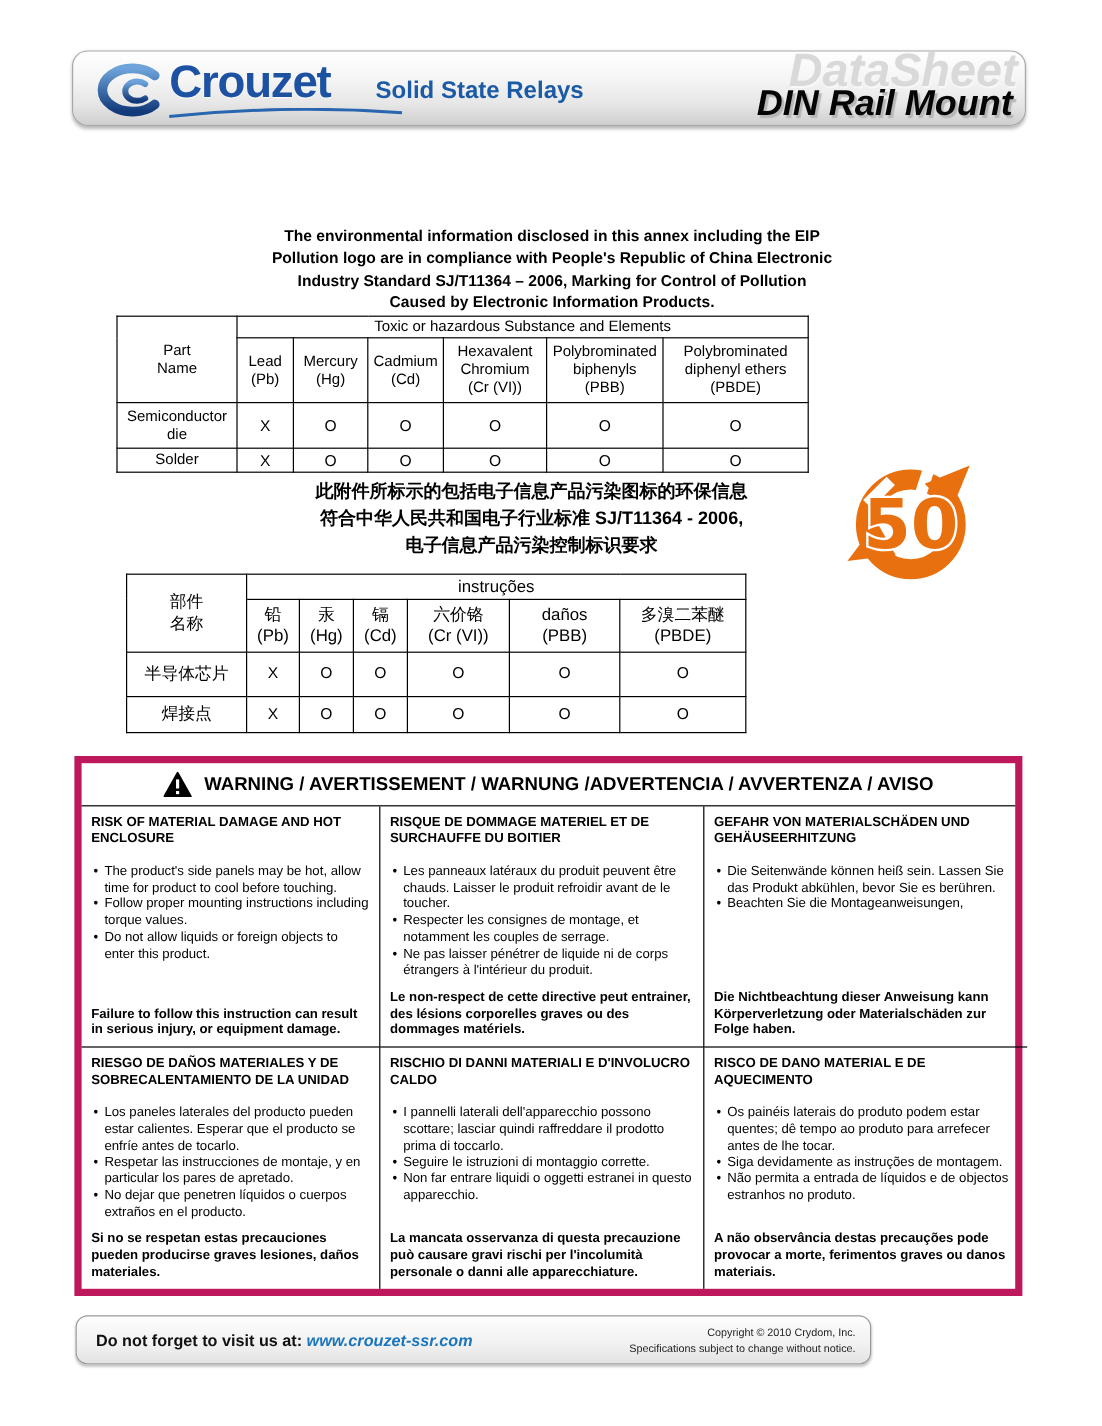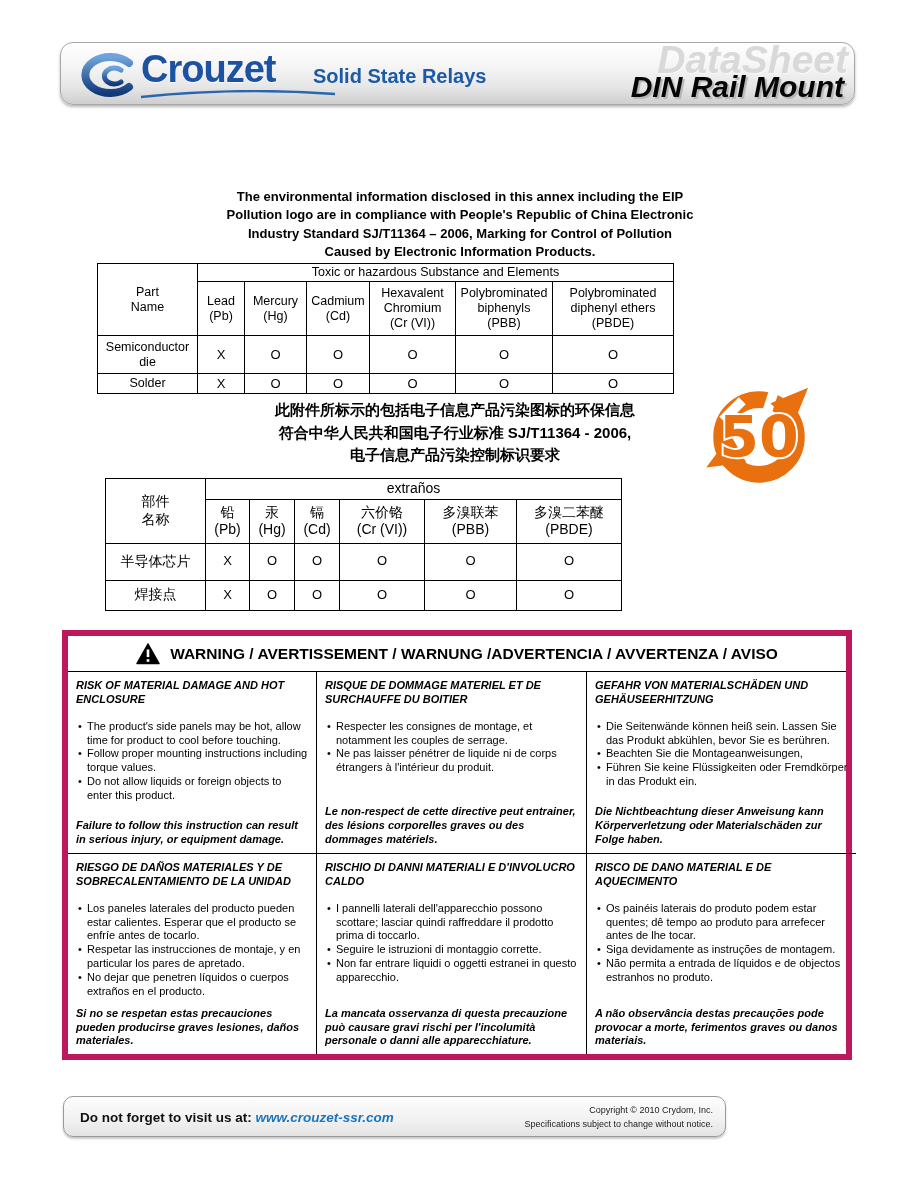--- a/index.html
+++ b/index.html
@@ -59,21 +59,21 @@
   .span-head td { height:18px; }
   #table-en .colhead td { height:54px; }
   #table-cn .colhead td { height:44px; }
   #table-en tr.datarow1 td { height:38px; }
   #table-en tr.datarow2 td { height:20px; }
   #table-cn tr.datarow1 td { height:37px; }
   #table-cn tr.datarow2 td { height:30px;margin-top:12px; }
 
   
   .cn-note {
-    position:absolute; left:140px; top:399px; width:630px;
+    position:absolute; left:128px; top:399px; width:630px;
     font-size:15px; font-weight:bold; line-height:1.5; text-align:center;
     white-space:pre-line;
   }
 
   
   .efup { position:absolute; left:698px; top:374px; width:122px; height:122px; }
 
   
   .warning-box {
     position:absolute; left:62px; top:630px; width:790px;
@@ -86,24 +86,24 @@
   }
   .wgrid { display:grid; grid-template-columns:249px 270px 269px; }
   .wcell {
     padding:7px 8px 6px 8px; font-size:11px; line-height:1.26;
     display:flex; flex-direction:column;
     border-right:1px solid #000;
   }
   .wcell.last { border-right:none; }
   .row1 .wcell { border-bottom:1px solid #000; min-height:182px; }
   .row2 .wcell { min-height:199px; }
-  .wtitle { font-weight:bold; margin-bottom:13px;font-style:italic; }
+  .wtitle { font-weight:bold; margin-bottom:13px; }
   .bullet { position:relative; padding-left:11px; }
   .bullet::before { content:"\2022"; position:absolute; left:2px; }
-  .wfooter { font-weight:bold; margin-top:auto; padding-top:8px;font-style:italic; }
+  .wfooter { font-weight:bold; margin-top:auto; padding-top:8px; }
 
   
   .footer-bar {
     position:absolute; left:63px; top:1096px; width:663px; height:41px;
     border:1px solid #9a9a9a; border-radius:10px;
     background:linear-gradient(180deg,#fdfdfd 0%,#f1f1f1 60%,#e3e3e3 100%);
     box-shadow:0 2px 2px rgba(0,0,0,.22);
   }
   .visit {
     position:absolute; left:16px; top:50%; transform:translateY(-50%);
@@ -202,32 +202,32 @@
     <polygon points="33.2,62.1 49.2,89.9 8.3,95" fill="#e8700f"></polygon>
     <polygon points="73.7,29.7 96.3,52.3 111.9,14.1" fill="#e8700f"></polygon>
     <text x="62" y="84" font-size="58" font-weight="bold" text-anchor="middle" fill="#e8700f" stroke="#ffffff" stroke-width="4" paint-order="stroke" font-family="DejaVu Sans, sans-serif">50</text>
   </svg>
 
   <table class="compliance" id="table-cn">
     <tbody>
         <tr class="span-head">
       <td class="preline" rowspan="2" style="width:100px">部件
 名称</td>
-      <td colspan="6">extraños</td>
+      <td colspan="6">instruções</td>
     </tr>
     <tr class="colhead">
       <td class="preline" style="width:44px">铅
 (Pb)</td>
       <td class="preline" style="width:45px">汞
 (Hg)</td>
       <td class="preline" style="width:45px">镉
 (Cd)</td>
       <td class="preline" style="width:85px">六价铬
 (Cr (VI))</td>
-      <td class="preline" style="width:92px">多溴联苯
+      <td class="preline" style="width:92px">daños
 (PBB)</td>
       <td class="preline" style="width:105px">多溴二苯醚
 (PBDE)</td>
     </tr>
     <tr class="datarow1">
       <td>半导体芯片</td>
       <td class="xo">X</td>
       <td class="xo">O</td>
       <td class="xo">O</td>
       <td class="xo">O</td>
@@ -259,29 +259,29 @@
     <div class="wgrid row1">
       <div class="wcell">
         <div class="wtitle">RISK OF MATERIAL DAMAGE AND HOT ENCLOSURE</div>
         <div class="bullet">The product's side panels may be hot, allow time for product to cool before touching.</div>
         <div class="bullet">Follow proper mounting instructions including torque values.</div>
         <div class="bullet">Do not allow liquids or foreign objects to enter this product.</div>
         <div class="wfooter">Failure to follow this instruction can result in serious injury, or equipment damage.</div>
       </div>
       <div class="wcell">
         <div class="wtitle">RISQUE DE DOMMAGE MATERIEL ET DE SURCHAUFFE DU BOITIER</div>
+        <div class="bullet">Les panneaux latéraux du produit peuvent être chauds. Laisser le produit refroidir avant de le toucher.</div>
         <div class="bullet">Respecter les consignes de montage, et notamment les couples de serrage.</div>
         <div class="bullet">Ne pas laisser pénétrer de liquide ni de corps étrangers à l'intérieur du produit.</div>
         <div class="wfooter">Le non-respect de cette directive peut entrainer, des lésions corporelles graves ou des dommages matériels.</div>
       </div>
       <div class="wcell last">
         <div class="wtitle">GEFAHR VON MATERIALSCHÄDEN UND GEHÄUSEERHITZUNG</div>
         <div class="bullet">Die Seitenwände können heiß sein. Lassen Sie das Produkt abkühlen, bevor Sie es berühren.</div>
         <div class="bullet">Beachten Sie die Montageanweisungen,</div>
-        <div class="bullet">Führen Sie keine Flüssigkeiten oder Fremdkörper in das Produkt ein.</div>
         <div class="wfooter">Die Nichtbeachtung dieser Anweisung kann Körperverletzung oder Materialschäden zur Folge haben.</div>
       </div>
     </div>
 
     <div class="wgrid row2">
       <div class="wcell">
         <div class="wtitle">RIESGO DE DAÑOS MATERIALES Y DE SOBRECALENTAMIENTO DE LA UNIDAD</div>
         <div class="bullet">Los paneles laterales del producto pueden estar calientes. Esperar que el producto se enfríe antes de tocarlo.</div>
         <div class="bullet">Respetar las instrucciones de montaje, y en particular los pares de apretado.</div>
         <div class="bullet">No dejar que penetren líquidos o cuerpos extraños en el producto.</div>

